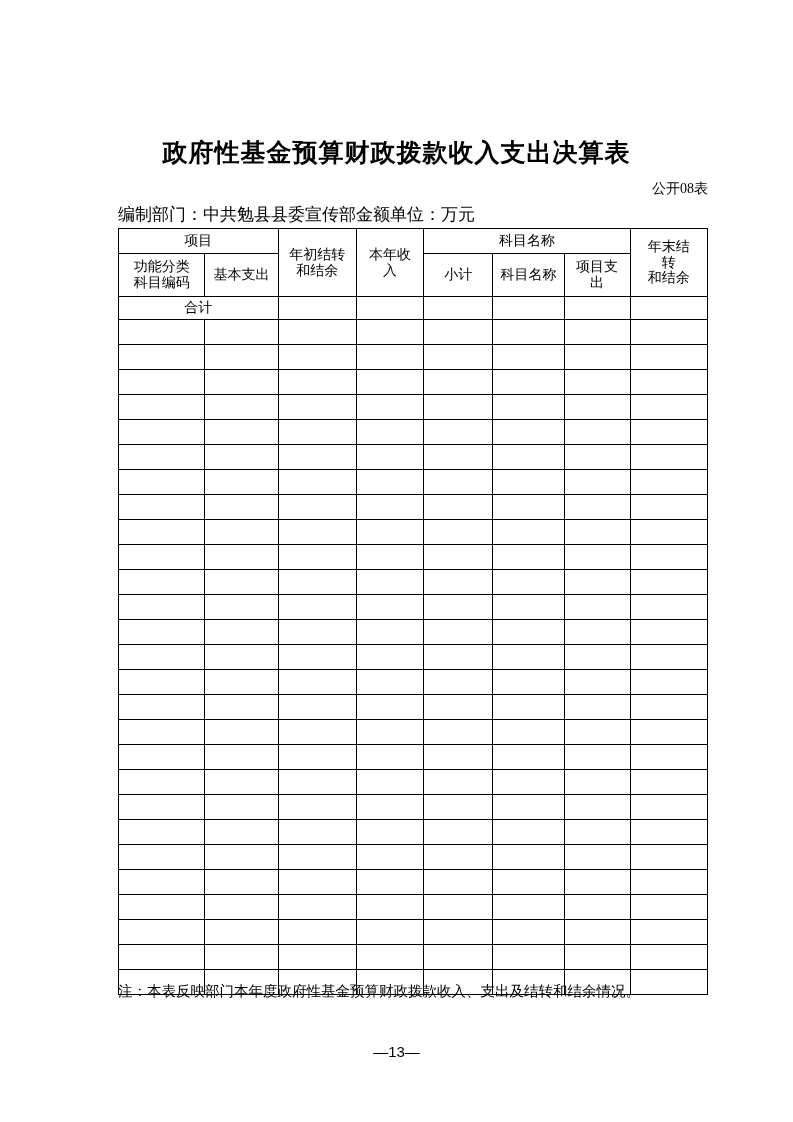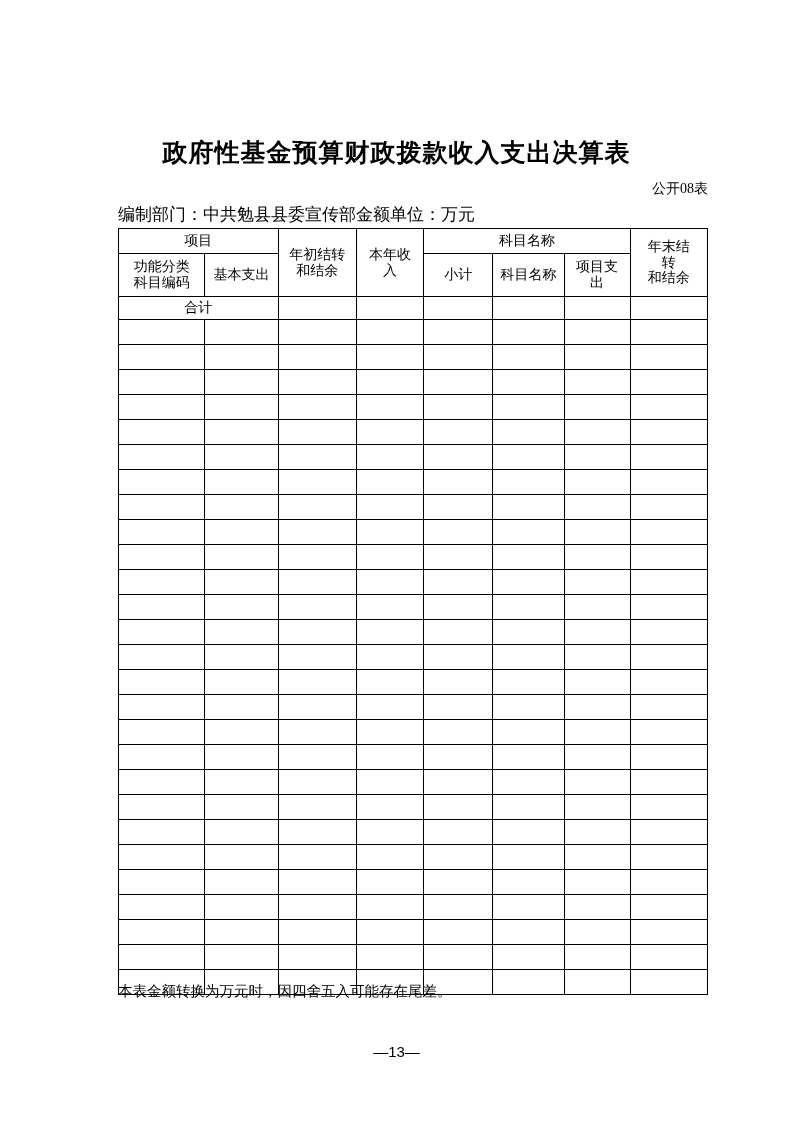--- a/index.html
+++ b/index.html
@@ -413,18 +413,18 @@
           <td class="h-data"></td>
           <td class="h-data"></td>
           <td class="h-data"></td>
           <td class="h-data"></td>
           <td class="h-data"></td>
         </tr>
       </tbody>
   </table>
 
   <div class="notes">
-    <div>本表金额转换为万元时，因四舍五入可能存在尾差。</div>
+    <div>注：本表反映部门本年度政府性基金预算财政拨款收入、支出及结转和结余情况。</div>
   </div>
 
   <div class="page-num">—13—</div>
 
 </div>
 
 </body></html>

